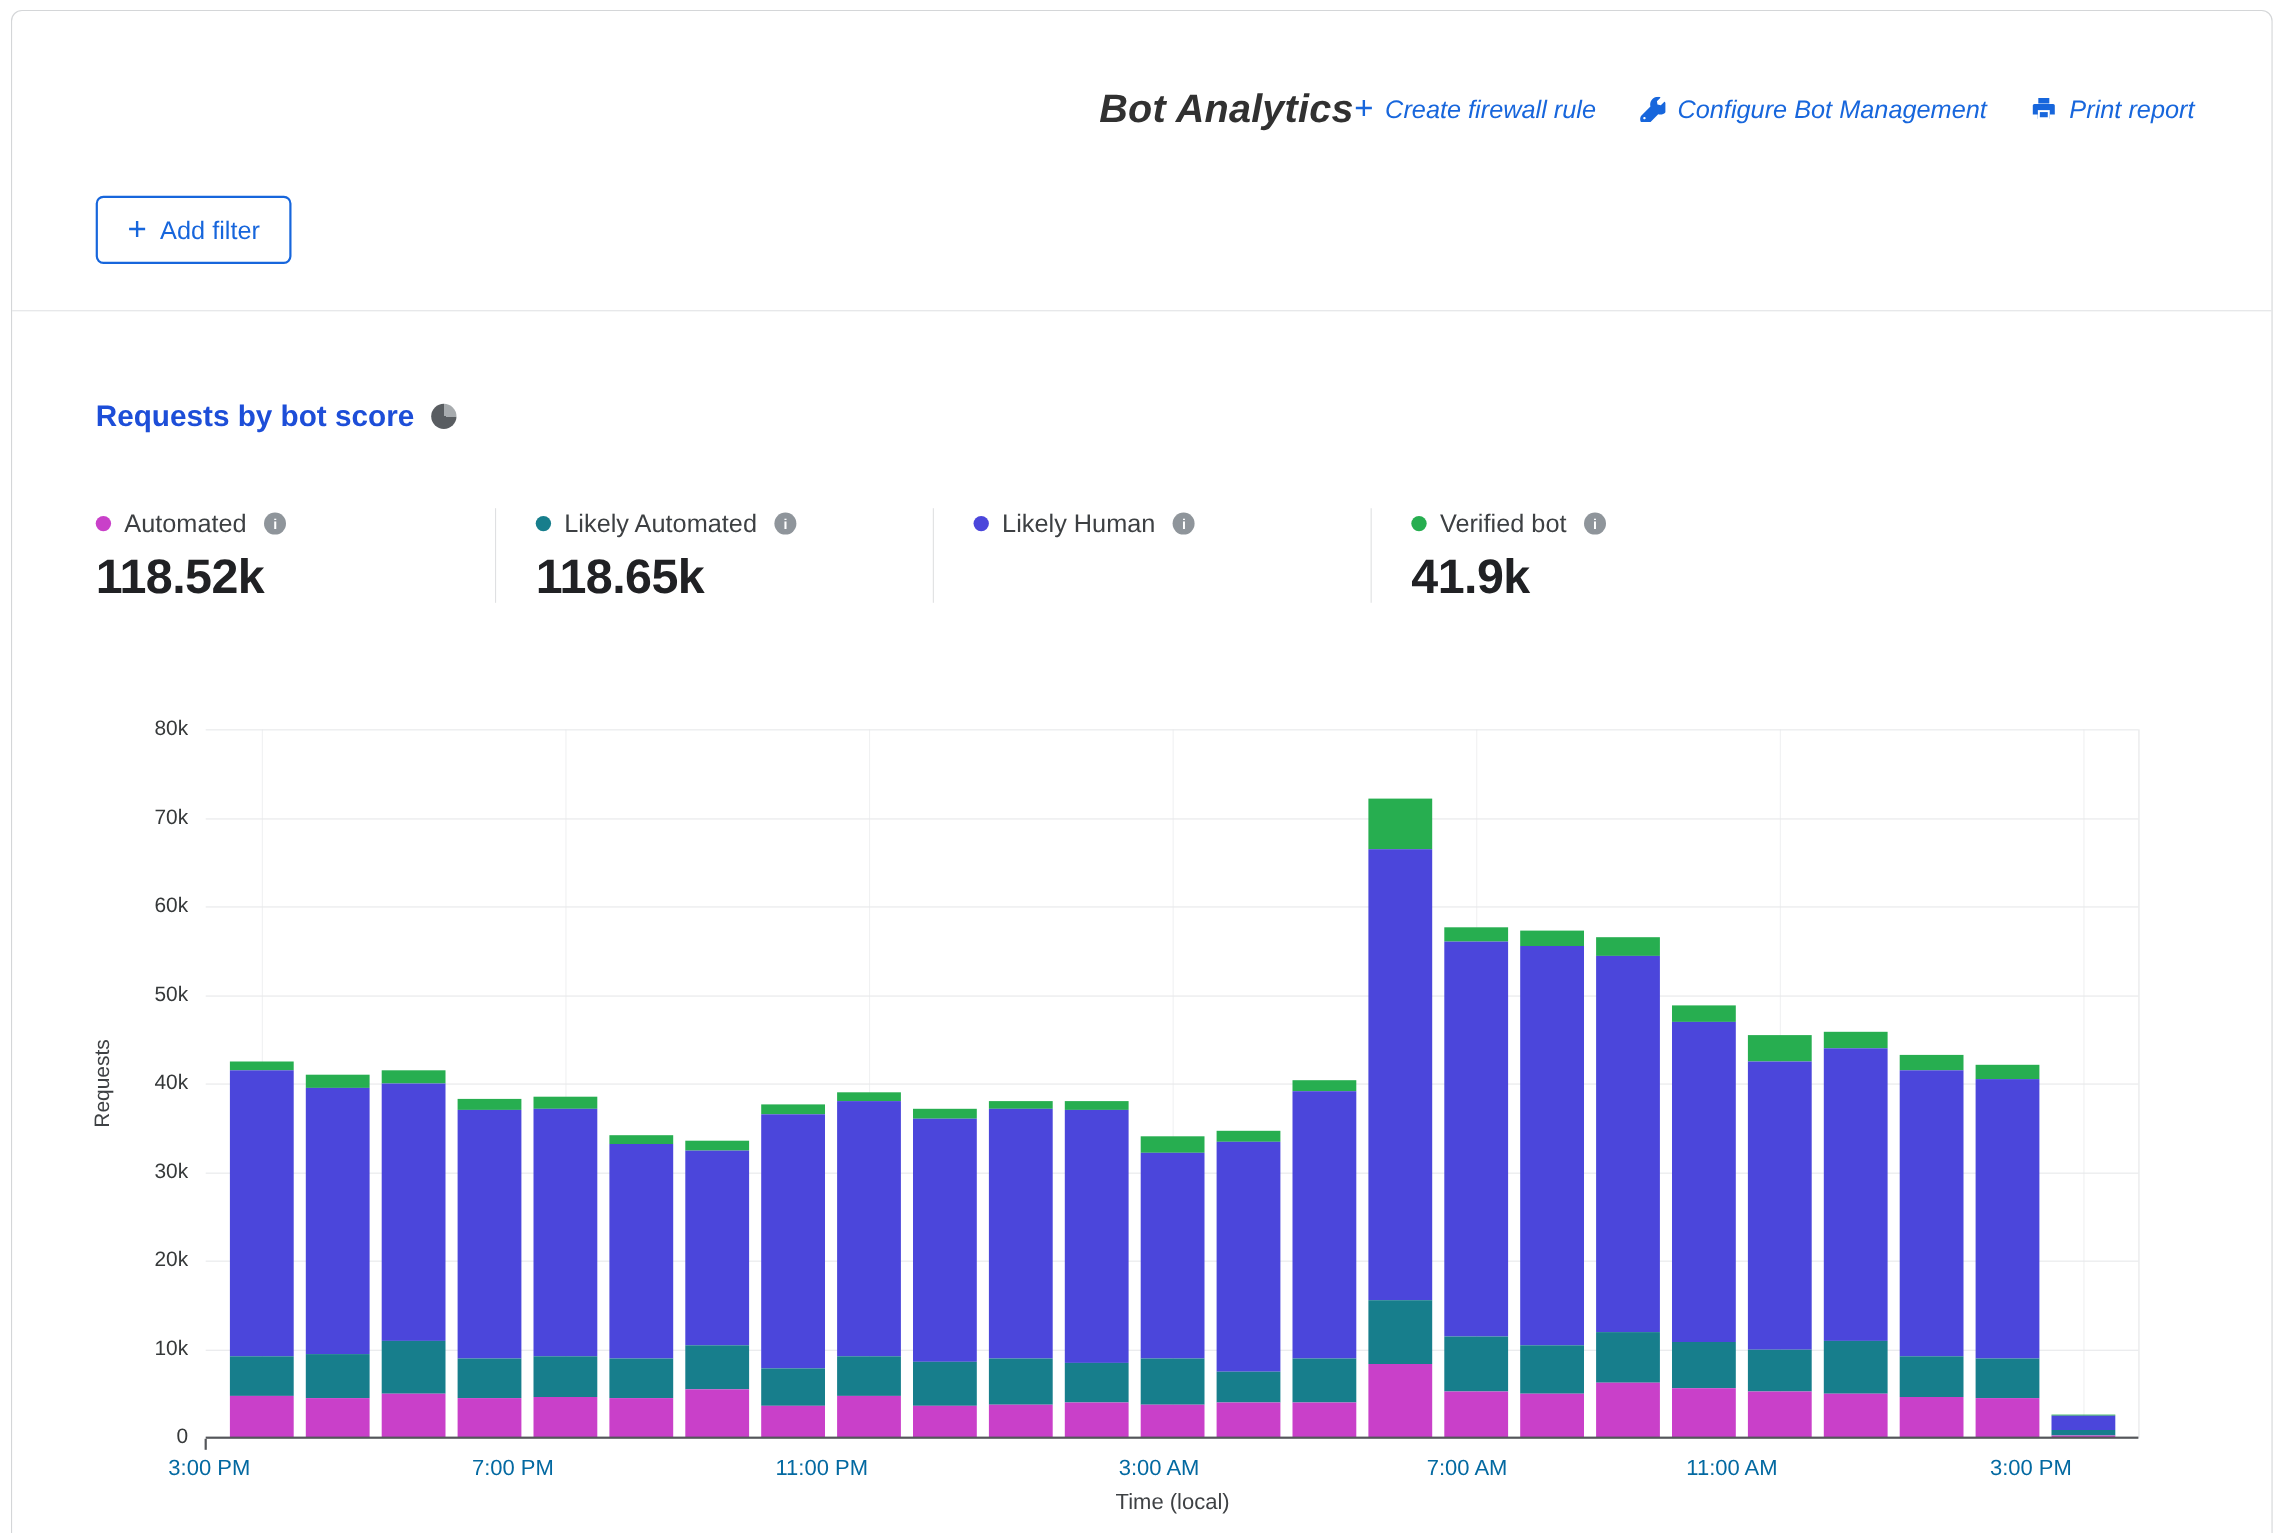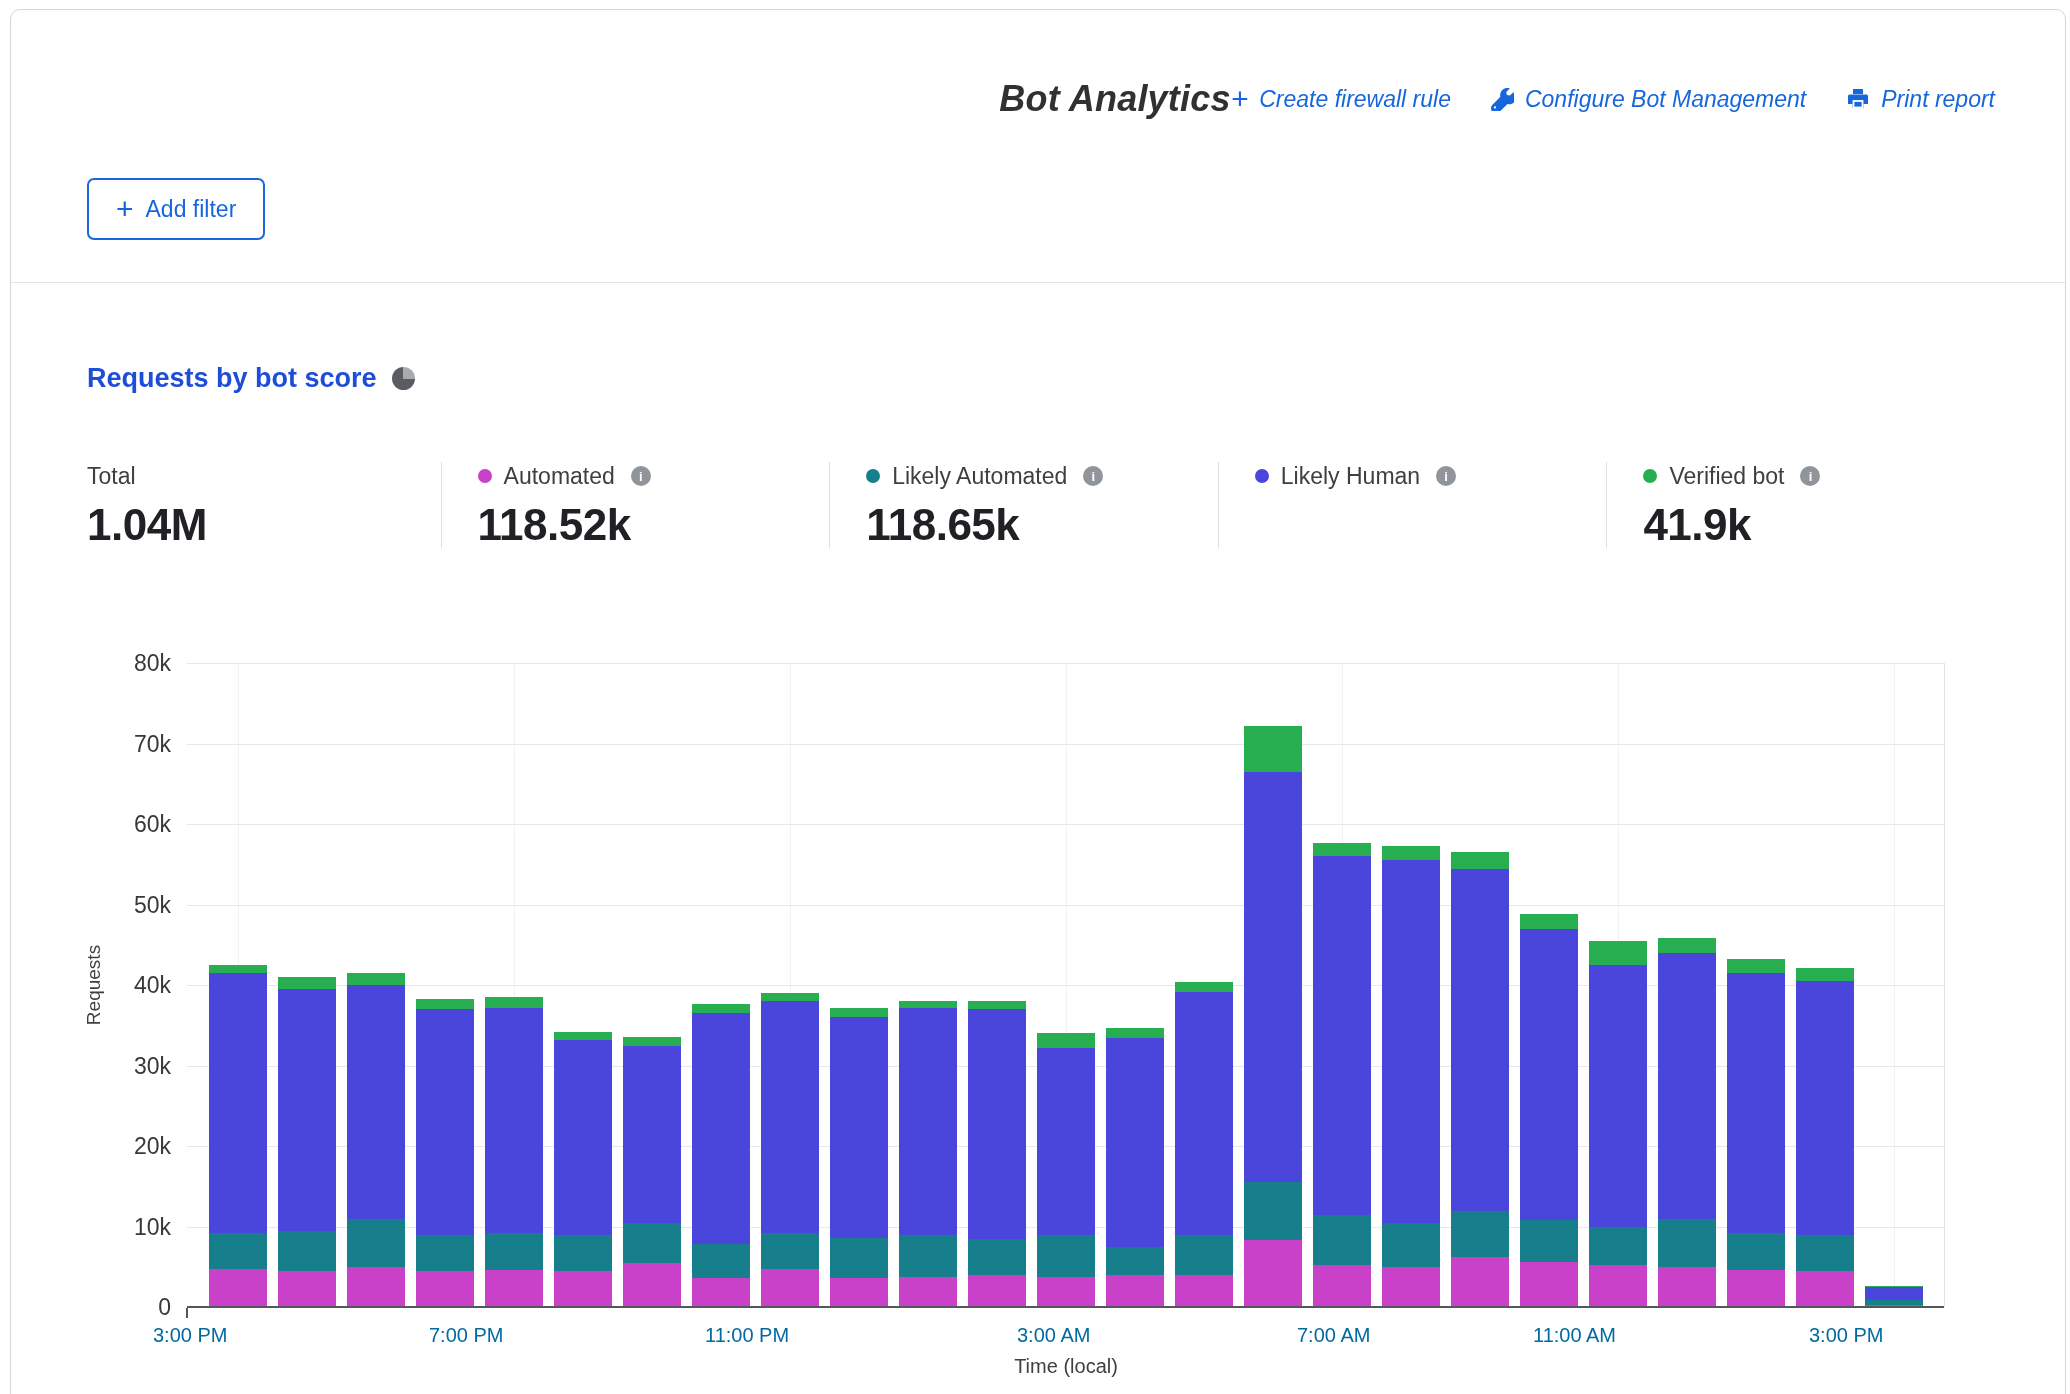--- a/index.html
+++ b/index.html
@@ -52,21 +52,21 @@
   .plot { position: absolute; left: 100px; top: 23px; width: 1758px; height: 644px;
           border-right: 1px solid #E4E5E7; }
   .hgrid { position: absolute; left: 0; right: 0; height: 1px; background: #E7E8EA; z-index: 1; }
   .vgrid { position: absolute; top: 0; bottom: 0; width: 1px; background: #F0F1F2; z-index: 0; }
   .bars { position: absolute; left: 22px; bottom: 0; top: 0; right: 0; display: flex;
           align-items: flex-end; gap: 11px; z-index: 2; }
   .bar-col { display: flex; flex-direction: column; width: 58px; flex: 0 0 58px; cursor: pointer; }
   .seg { width: 100%; }
   .axis { position: absolute; left: 0; right: 0; bottom: -1px; height: 2px; background: #54565A; z-index: 3; }
   .tick0 { position: absolute; left: -1px; bottom: -11px; width: 2px; height: 10px; background: #54565A; }
-  .ytick { position: absolute; left: 0; width: 84px; text-align: right; font-size: 23px;
+  .ytick { position: absolute; left: 0; width: 84px; text-align: right; font-size: 19px;
            color: #36393A; line-height: 24px; }
   .xtick { position: absolute; width: 170px; text-align: left; font-size: 20px;
            color: #0369a1; top: 684px; }
   .y-title { position: absolute; left: 7px; top: 345px; transform: translate(-50%,-50%) rotate(-90deg);
              font-size: 19px; color: #3E4144; white-space: nowrap; }
   .x-title { position: absolute; left: 979px; top: 726px; transform: translate(-50%,-50%);
              font-size: 20px; color: #3E4144; white-space: nowrap; }
 </style>
 </head>
 <body>
@@ -108,26 +108,20 @@
 
   <div class="content">
     <div class="section-title-row">
       <h2>Requests by bot score</h2>
       <span class="pie-icon"></span>
     </div>
 
     <div class="stats">
       <div class="stat">
         <div class="stat-label-row">
-            <span>Total</span>
-          </div>
-        <div class="stat-value">1.04M</div>
-      </div>
-      <div class="stat">
-        <div class="stat-label-row">
           <span class="dot" style="background: rgb(201, 64, 201);"></span>
           <span>Automated</span>
           <span class="info">i</span>
         </div>
         <div class="stat-value">118.52k</div>
       </div>
       <div class="stat">
         <div class="stat-label-row">
           <span class="dot" style="background: rgb(23, 126, 140);"></span>
           <span>Likely Automated</span>

